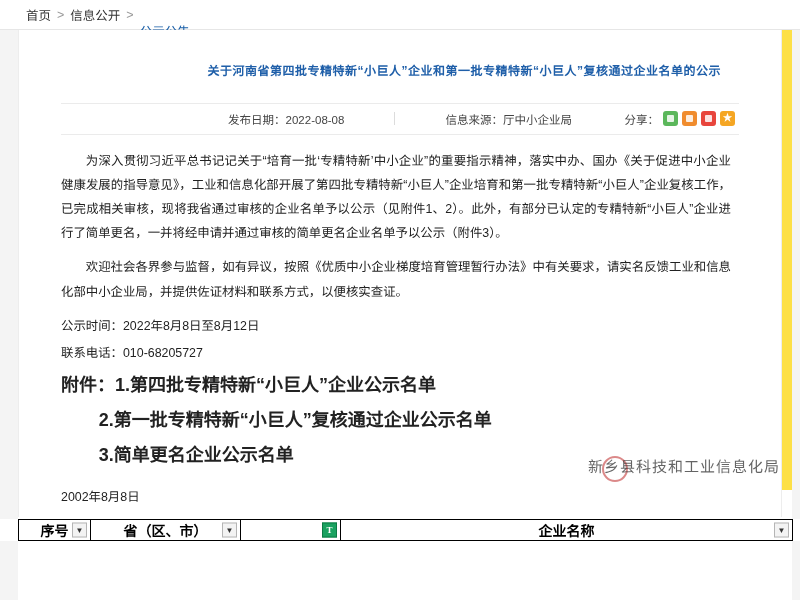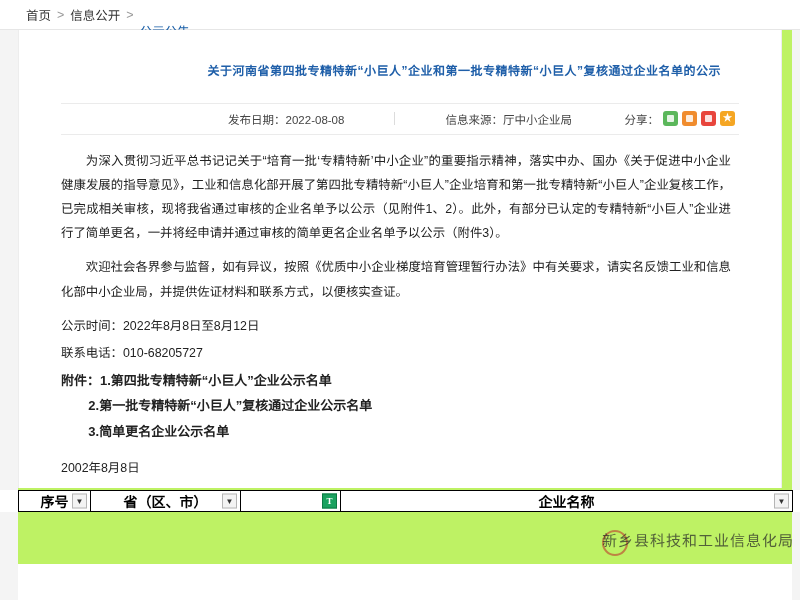--- a/index.html
+++ b/index.html
@@ -5,22 +5,22 @@
   * { box-sizing: border-box; }
   html, body {
     margin: 0; padding: 0;
     width: 800px; height: 600px;
     overflow: hidden;
     background: #ffffff;
     font-family: "Liberation Sans", sans-serif;
   }
   .page {
     position: relative;
-    width: 800px; height: 564px;
-    background: #bef264;
+    width: 800px; height: 490px;
+    background: #fde047;
   }
 
   
   .breadcrumb {
     height: 30px;
     display: flex;
     align-items: center;
     padding-left: 26px;
     font-size: 12.5px;
     color: #333;
@@ -115,21 +115,21 @@
     font-size: 12.4px;
     color: #222;
     line-height: 1.95;
     text-align: justify;
     margin-top: 14px;
   }
   .body-text p { margin: 0 8px 10px 0; text-indent: 2em; }
   .plain p { text-indent: 0; margin: 0 0 3px 0; }
   .attach-list {
     margin: 2px 0 0 0;
-    font-size: 13px;
+    font-size: 18px;
     line-height: 1.95;
     color: #222;
     font-weight: bold;
   }
   .attach-list .row { padding-left: 0; }
   .attach-list .row.indent { padding-left: 2.1em; }
   .sign-date {
     font-size: 12.4px;
     color: #222;
     padding: 14px 8px 6px 0;
@@ -201,21 +201,21 @@
     font-size: 9px;
   }
   .col-a { width: 72px; }
   .col-b { width: 150px; }
   .col-c { width: 100px; }
   .col-d { width: 452px; }
 
   
   .watermark {
     position: absolute;
-    right: 6px;
+    right: 20px;
     bottom: 14px;
     font-size: 15px;
     color: rgba(40,40,40,.72);
     font-family: "Liberation Sans", sans-serif;
     white-space: nowrap;
     letter-spacing: 1px;
   }
   .seal {
     position: absolute;
     right: 172px;

